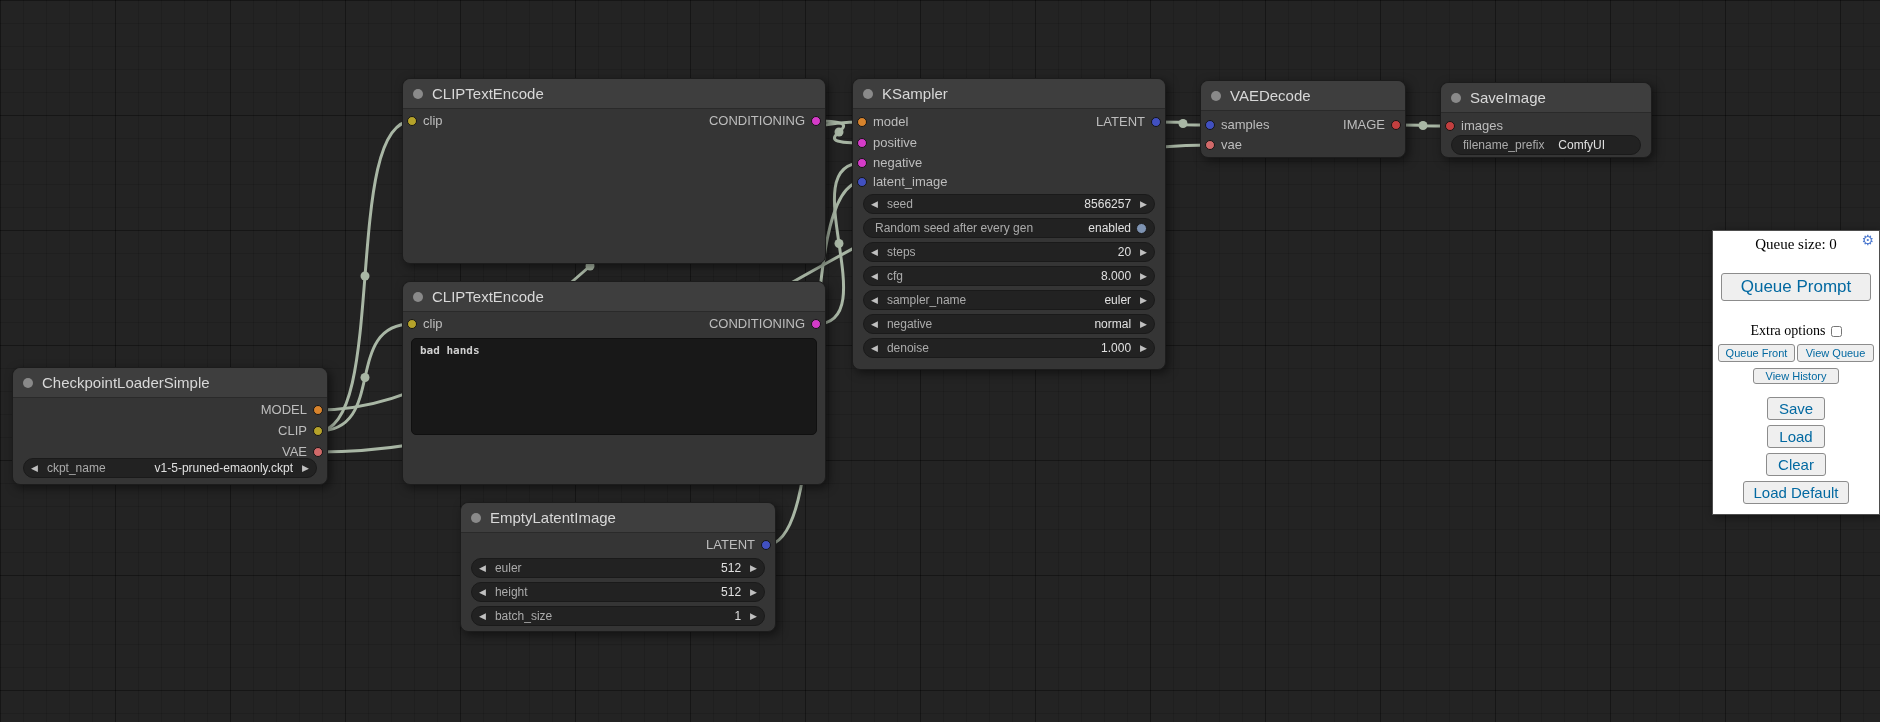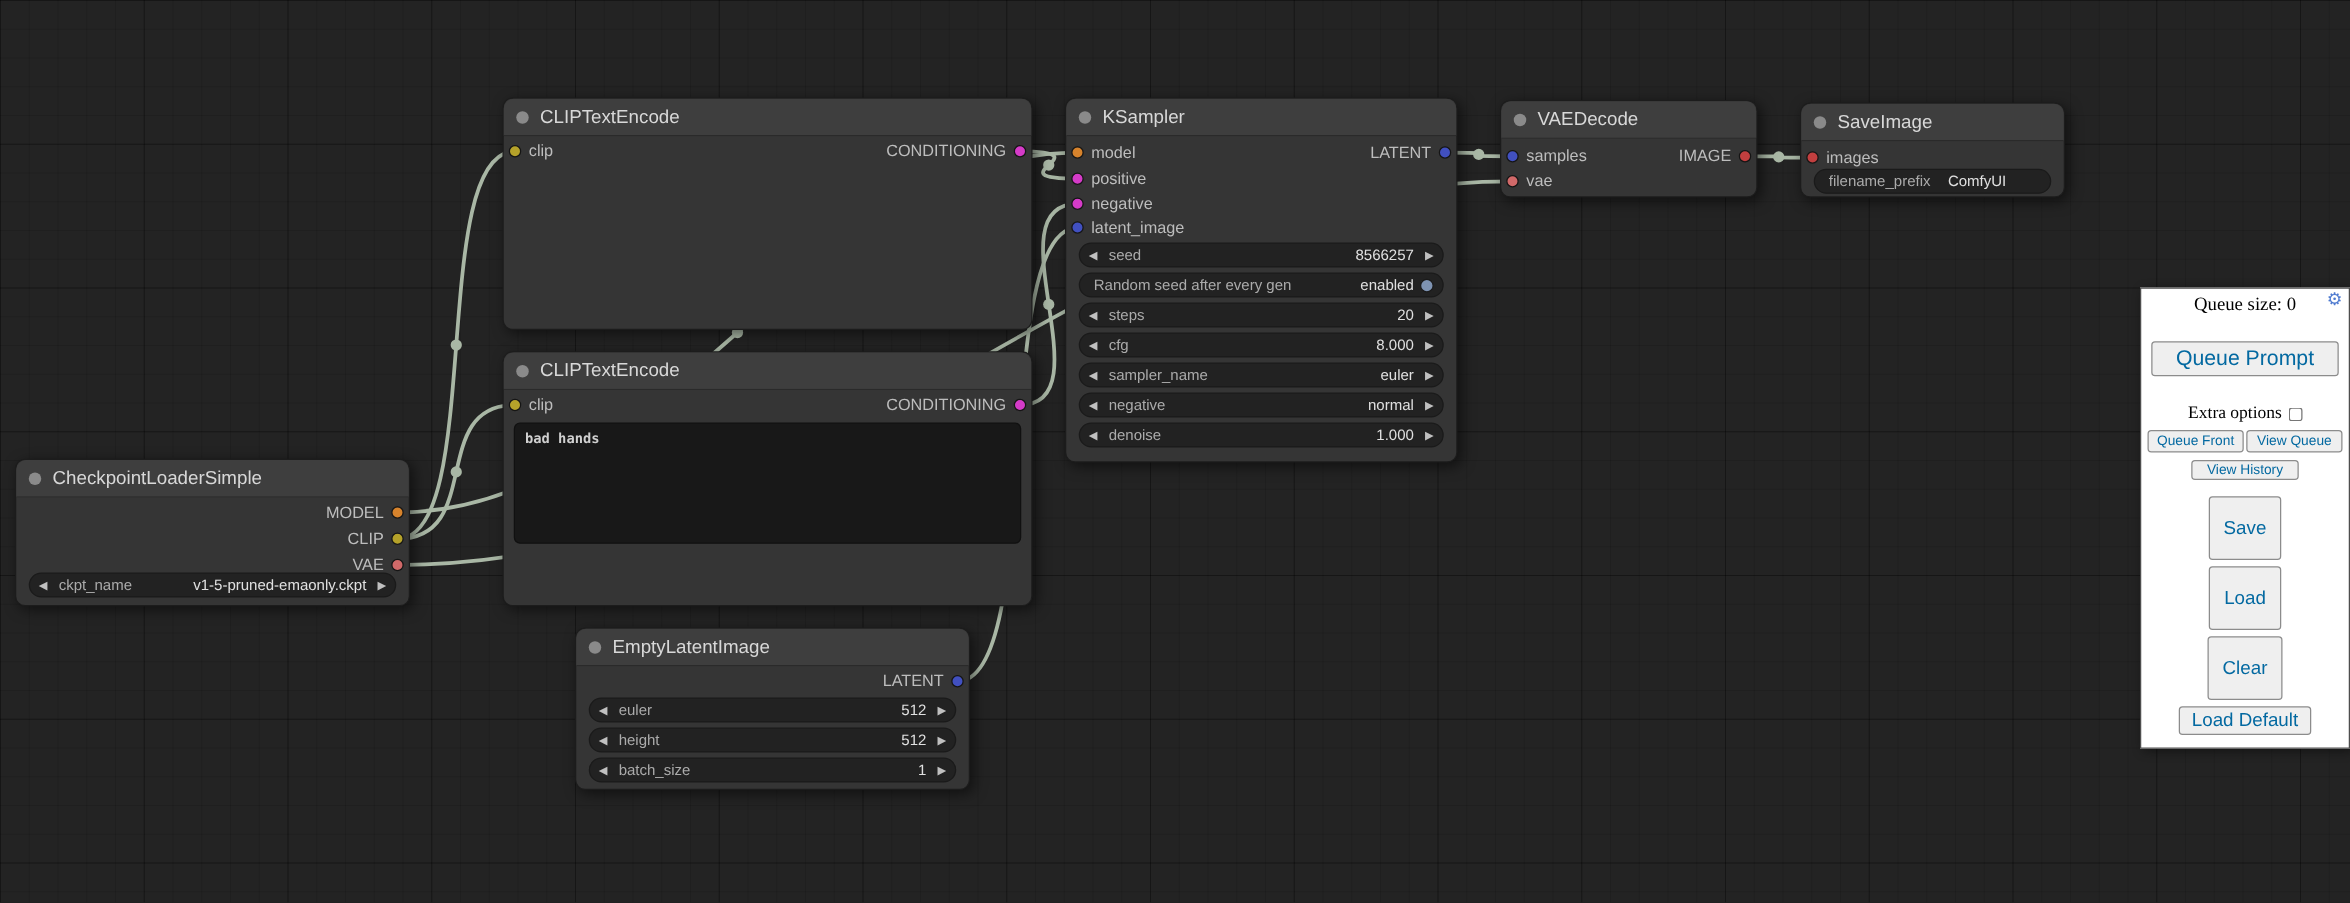--- a/index.html
+++ b/index.html
@@ -41,21 +41,21 @@
   .menu-header{position:relative;font-size:15px;padding:2px 0 20px}
   .gear{position:absolute;right:1px;top:0;font-size:14px;color:#4f7bd0;line-height:14px;cursor:pointer}
   .menu button{font-family:"Liberation Sans",sans-serif;background:#efefef;border:1px solid #8c8c8c;
         border-radius:3px;color:#0369a1;cursor:pointer}
   button.qp{width:calc(100% - 8px);font-size:17px;padding:3px 0;margin:0 0 6px}
   .extra{font-size:14px;margin:16px 0 5px;display:flex;justify-content:center;align-items:center;gap:5px}
   .extra input{width:11px;height:11px;margin:0}
   .qrow{display:flex;gap:2px;margin:0 1px 4px}
   .qrow button{flex:1;font-size:11px;padding:2px 0}
   button.vh{font-size:11px;padding:1px 12px;margin-bottom:8px}
-  .stack button{display:block;margin:5px auto 0;font-size:15px;padding:16px 11px}
+  .stack button{display:block;margin:5px auto 0;font-size:15px;padding:2px 11px}
   .stack button.wide{padding:2px 9px}
 </style>
 </head>
 <body>
 
 <div id="canvas">
   <svg id="wires" width="1880" height="722">
       <path d="M 318 410 C 535.6 410, 644.4 122, 862 122" stroke="#A9B7A5" stroke-width="3" fill="none"></path>
       <circle cx="590" cy="266" r="4.5" fill="#A9B7A5"></circle>
       <path d="M 318 431 C 388 431, 342 121, 412 121" stroke="#A9B7A5" stroke-width="3" fill="none"></path>

